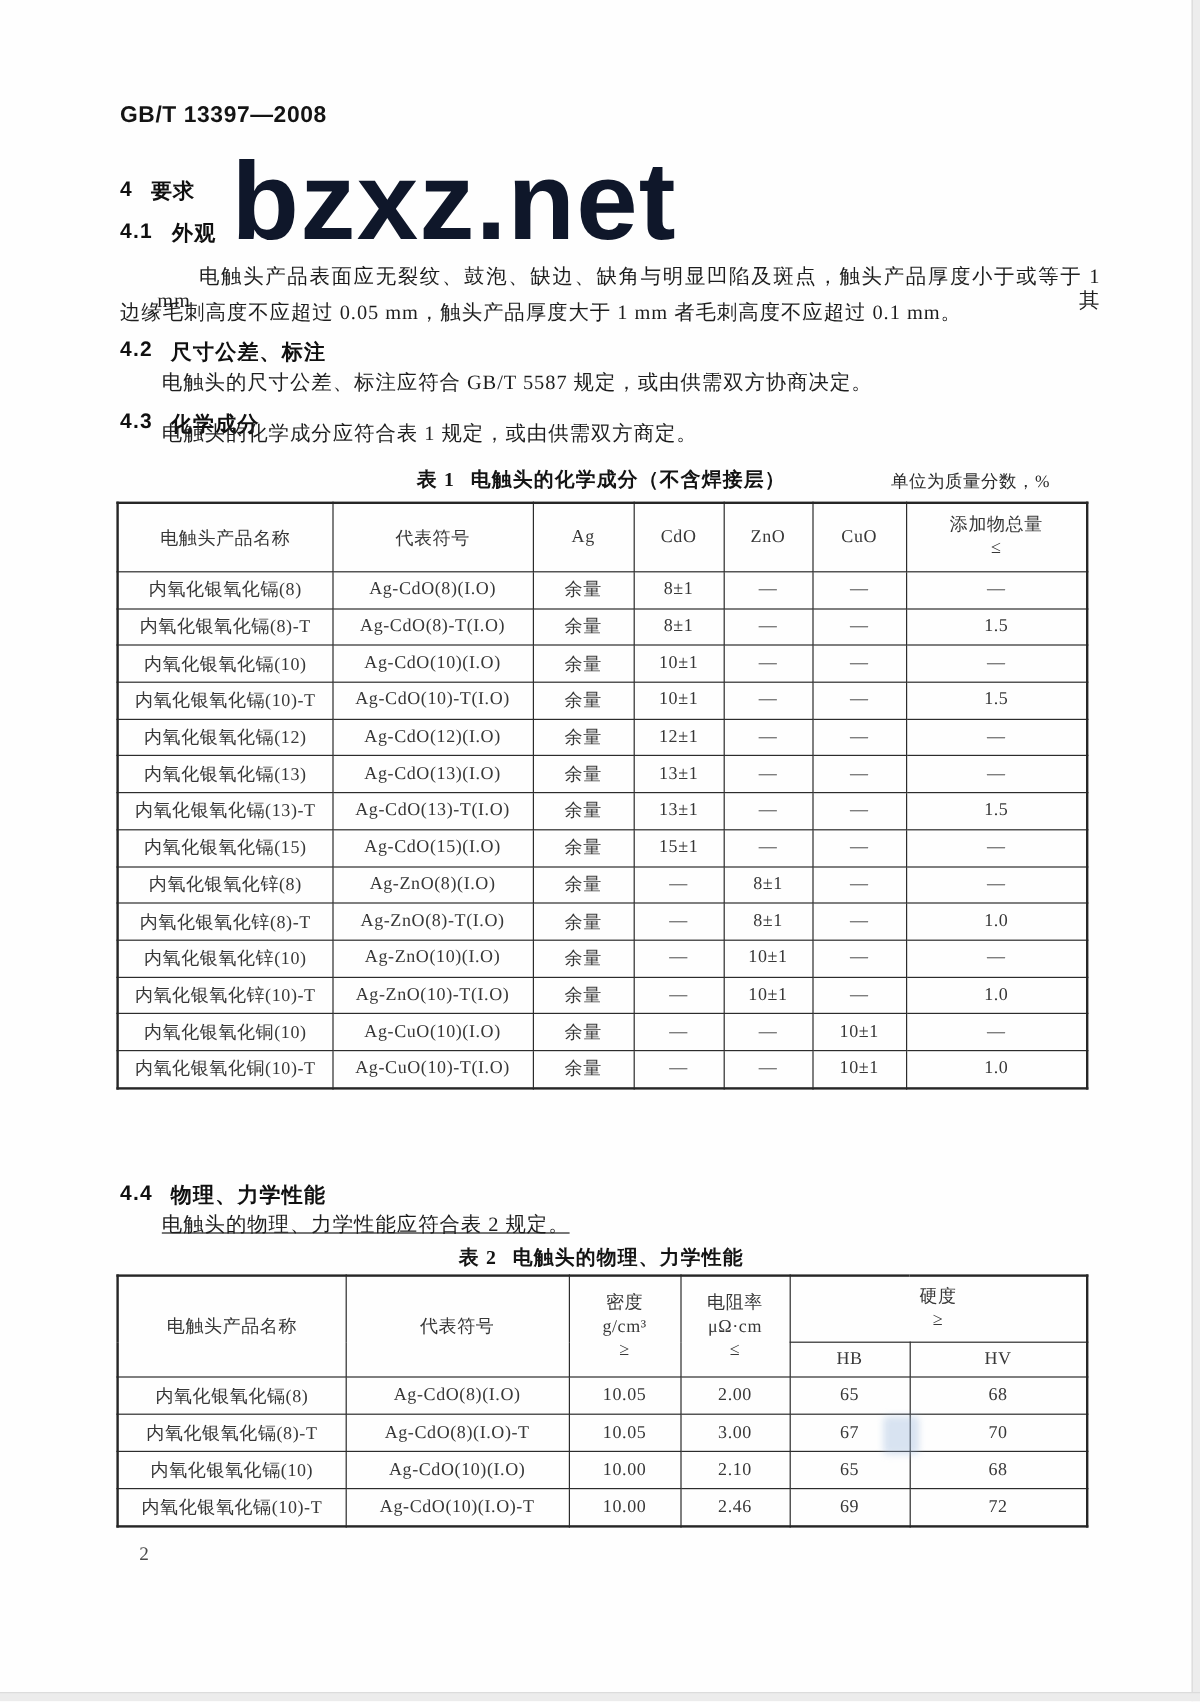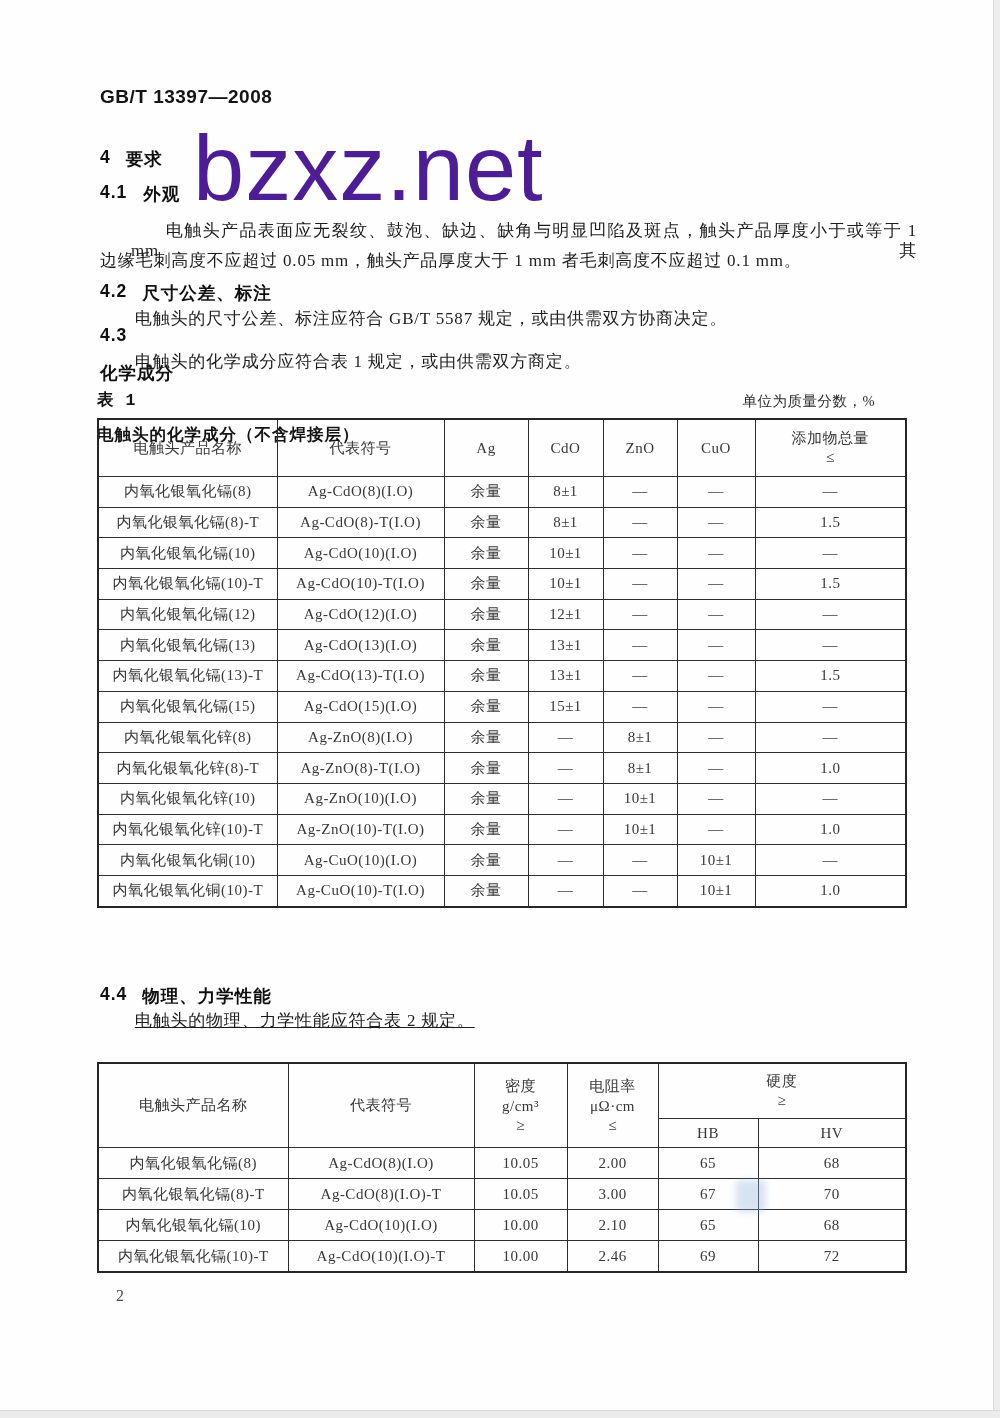--- a/index.html
+++ b/index.html
@@ -3,32 +3,32 @@
 <meta charset="utf-8">
 <style>
   html,body{margin:0;padding:0;background:#ffffff;}
   .page{position:relative;width:1000px;height:1418px;background:#fefefe;overflow:hidden;
         font-family:"Liberation Serif","DejaVu Serif",serif;color:#222;}
   .std-num{position:absolute;left:100px;top:86px;
         font-family:"Liberation Sans","DejaVu Sans",sans-serif;
         font-weight:bold;font-size:19px;letter-spacing:0.5px;color:#141414;}
   .watermark{position:absolute;left:193px;top:116px;
         font-family:"Liberation Sans","DejaVu Sans",sans-serif;
-        font-weight:normal;font-size:92px;letter-spacing:1px;color:#4c1d95;
+        font-weight:bold;font-size:92px;letter-spacing:1px;color:#0f172a;
         user-select:none;pointer-events:none;}
   .heading{position:absolute;left:100px;display:flex;gap:15px;
         font-family:"Liberation Sans","DejaVu Sans",sans-serif;
         font-weight:bold;font-size:17.5px;letter-spacing:1px;color:#101010;white-space:nowrap;}
   .para{position:absolute;left:100px;width:786px;font-size:17px;line-height:1.15;
         letter-spacing:0.8px;color:#1d1d1d;white-space:nowrap;}
   .indent{text-indent:2.05em;}
   .fill{white-space:normal;text-align:justify;text-align-last:justify;margin-left:31px;}
   .tbl-caption{position:absolute;left:97px;width:808px;display:flex;justify-content:center;gap:13px;
-        font-family:Liberation Mono, monospace;
-        font-weight:bold;font-size:16.5px;letter-spacing:1px;color:#141414;flex-direction:column;}
+        font-family:Liberation Serif, serif;
+        font-weight:bold;font-size:16.5px;letter-spacing:1px;color:#141414;}
   .unit-note{position:absolute;left:97px;width:808px;box-sizing:border-box;padding-right:30px;
         text-align:right;font-size:14.5px;letter-spacing:0.5px;color:#2a2a2a;}
   table.tbl{position:absolute;left:97px;width:808px;border-collapse:collapse;table-layout:fixed;
         font-size:15px;color:#373737;text-align:center;border:2px solid #262626;}
   table.tbl th,table.tbl td{border:1.6px solid #2c2c2c;padding:0 2px;font-weight:normal;
         letter-spacing:0.5px;vertical-align:middle;overflow:hidden;}
   #table1{top:418px;}
   #table1 thead th{height:56px;}
   #table1 td{height:29.7px;}
   #table2{top:1062px;}
@@ -65,21 +65,21 @@
   </div>
   <div class="para fill indent" style="top:221px;">电触头产品表面应无裂纹、鼓泡、缺边、缺角与明显凹陷及斑点，触头产品厚度小于或等于 1 mm 其</div>
   <div class="para" style="top:251px;">边缘毛刺高度不应超过 0.05 mm，触头产品厚度大于 1 mm 者毛刺高度不应超过 0.1 mm。</div>
 
   <div class="heading" style="top:281px;">
     <span>4.2</span>
     <span>尺寸公差、标注</span>
   </div>
   <div class="para indent" style="top:309px;">电触头的尺寸公差、标注应符合 GB/T 5587 规定，或由供需双方协商决定。</div>
 
-  <div class="heading" style="top:325px;flex-direction:column;">
+  <div class="heading" style="top:341px;">
     <span>4.3</span>
     <span>化学成分</span>
   </div>
   <div class="para indent" style="top:352px;">电触头的化学成分应符合表 1 规定，或由供需双方商定。</div>
 
   <div class="tbl-caption" style="top:389px;">
     <span>表 1</span>
     <span>电触头的化学成分（不含焊接层）</span>
   </div>
   <div class="unit-note" style="top:392px;">单位为质量分数，%</div>
@@ -237,20 +237,24 @@
         </tr>
       </tbody>
   </table>
 
   <div class="heading" style="top:984px;">
     <span>4.4</span>
     <span>物理、力学性能</span>
   </div>
   <div class="para indent" style="top:1011px;text-decoration:underline;">电触头的物理、力学性能应符合表 2 规定。</div>
 
+  <div class="tbl-caption" style="top:1037px;">
+    <span>表 2</span>
+    <span>电触头的物理、力学性能</span>
+  </div>
 
   <table class="tbl" id="table2">
     <colgroup>
       <col style="width:190px">
         <col style="width:186px">
         <col style="width:93px">
       <col style="width:91px">
         <col style="width:100px">
         <col style="width:148px">
     </colgroup>

